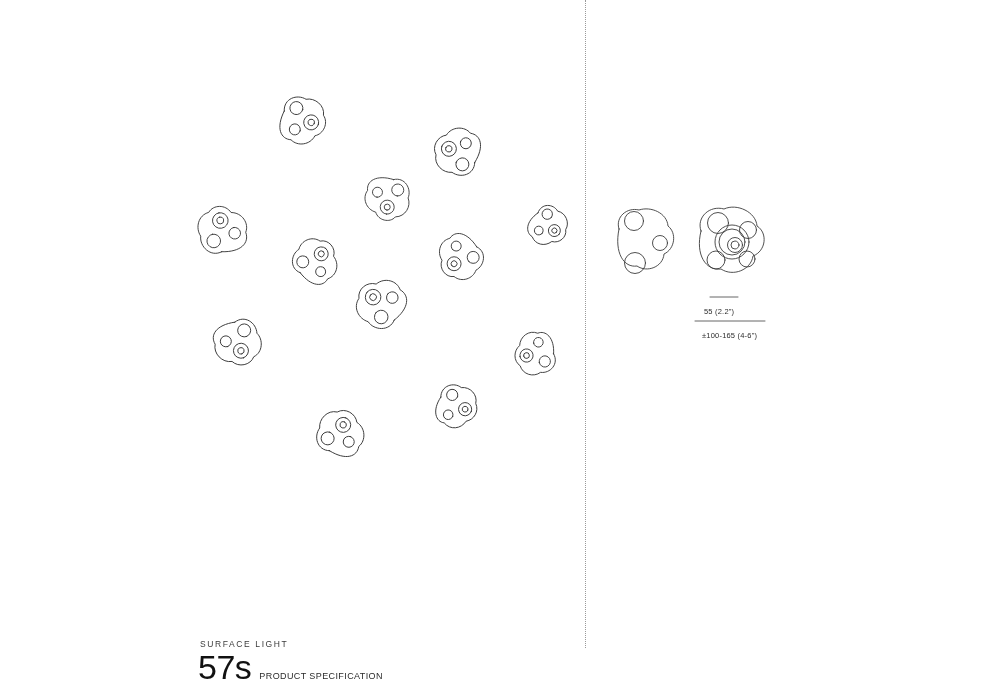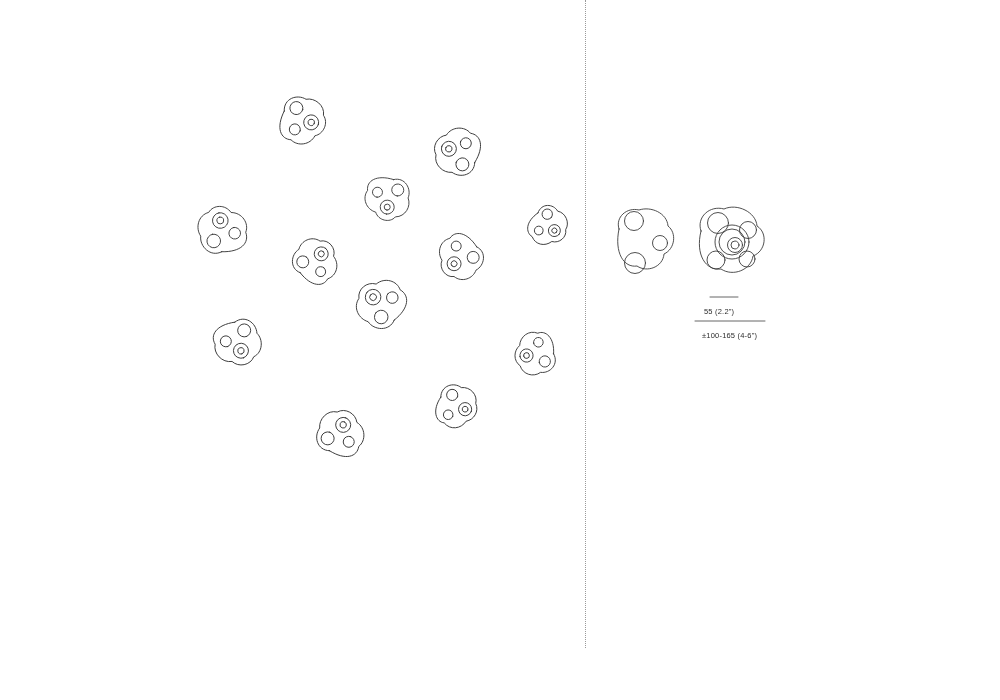--- a/index.html
+++ b/index.html
@@ -222,14 +222,21 @@
         <line x1="125" y1="297" x2="153" y2="297" stroke="#555" stroke-width="0.9"></line>
         <line x1="110" y1="321" x2="180" y2="321" stroke="#555" stroke-width="0.9"></line>
       </g>
     </svg>
 
     <div class="dim-label" style="left:119px; top:307px;">55 (2.2")</div>
 
     <div class="dim-label" style="left:117px; top:331px;">±100-165 (4-6")</div>
   </div>
 
+  <div id="footer">
+    <div id="footer-kicker">SURFACE LIGHT</div>
+    <div id="footer-row">
+      <div id="footer-model">57s</div>
+      <div id="footer-sub">PRODUCT SPECIFICATION</div>
+    </div>
+  </div>
 
 </div>
 
 </body></html>

